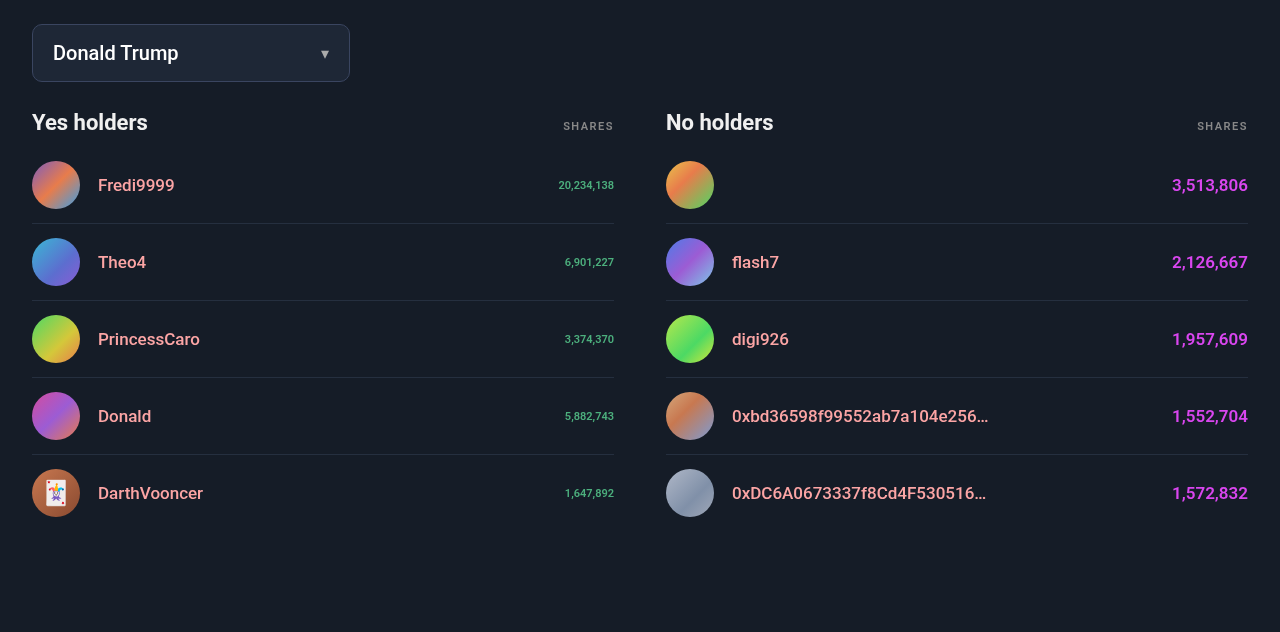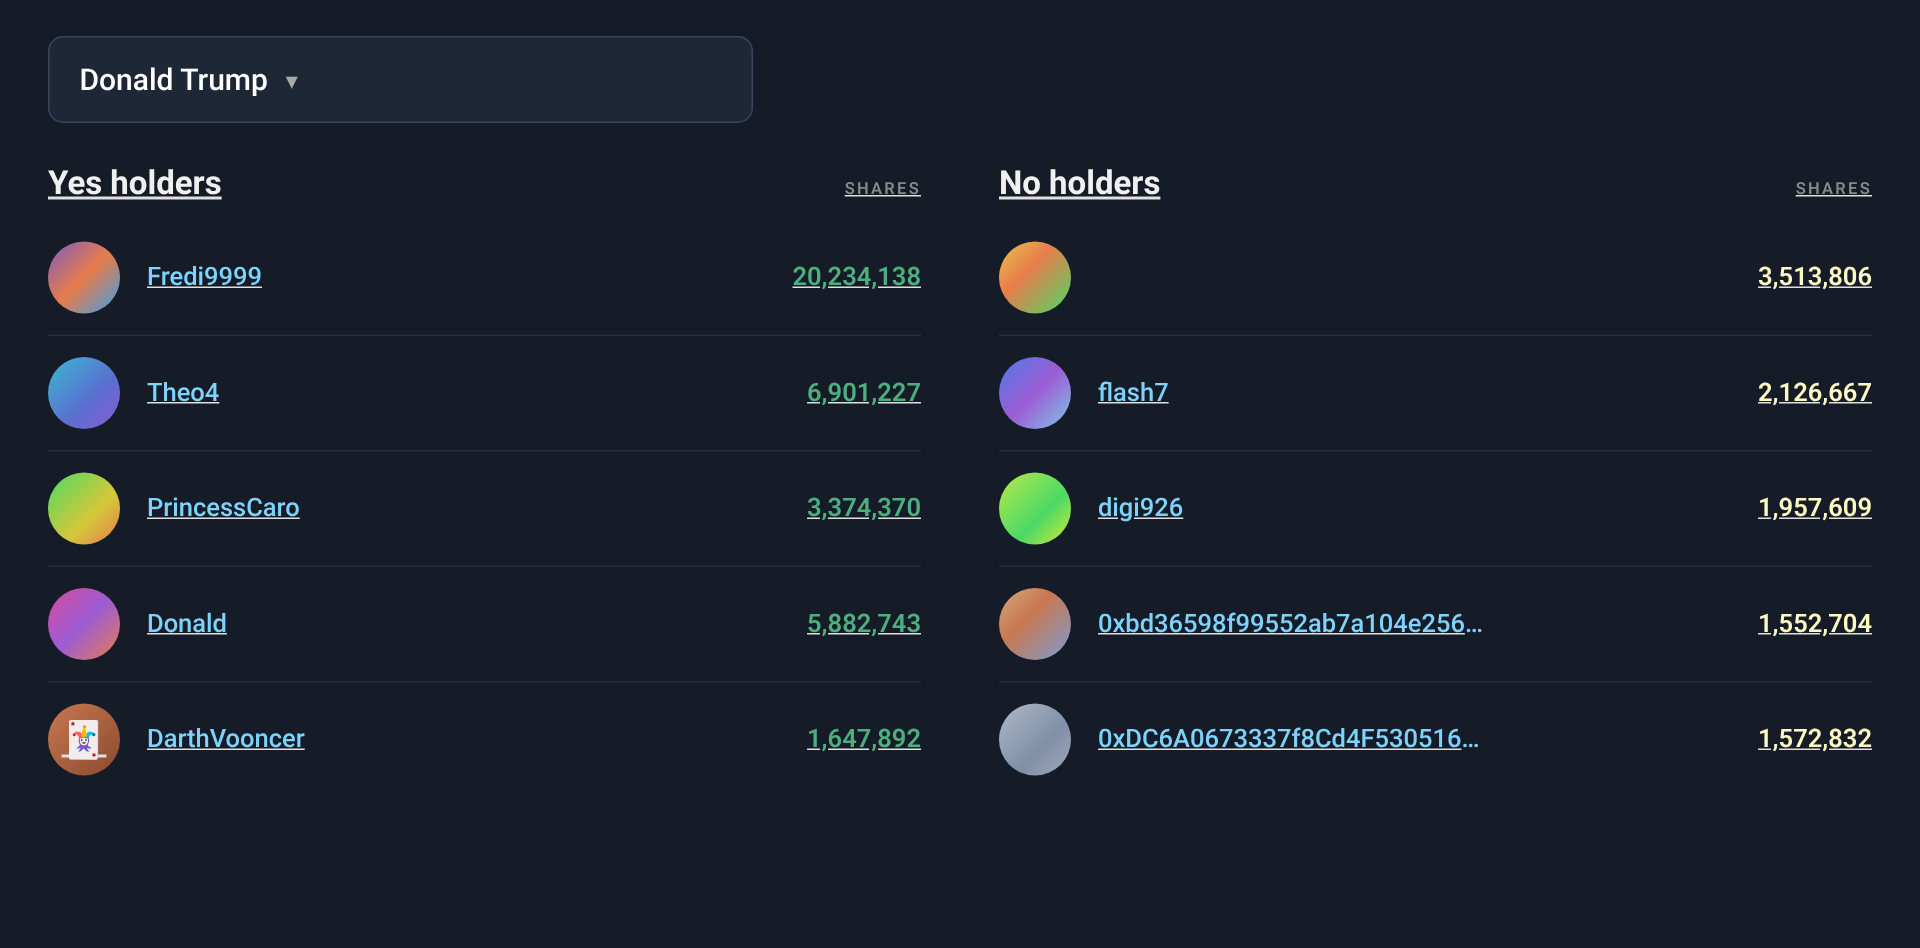--- a/index.html
+++ b/index.html
@@ -12,41 +12,41 @@
       padding: 24px 32px;
     }
 
     .dropdown-container {
       margin-bottom: 28px;
     }
 
     .dropdown {
       display: inline-flex;
       align-items: center;
+      justify-content: space-between;
       background: #1e2736;
       border: 1.5px solid #3a4560;
       border-radius: 10px;
       padding: 16px 20px;
-      width: 470px;
+      width: 318px;
       cursor: pointer;
       color: #fff;
       font-size: 20px;
       font-weight: 500;
     }
 
     .dropdown-chevron {
       font-size: 16px;
       color: #aaa;
       margin-left: 12px;
     }
 
     .columns {
       display: flex;
       gap: 52px;
-      text-decoration: underline;
     }
 
     .column {
       flex: 1;
     }
 
     .column-header {
       display: flex;
       justify-content: space-between;
       align-items: baseline;
@@ -84,39 +84,39 @@
       height: 48px;
       border-radius: 50%;
       margin-right: 18px;
       flex-shrink: 0;
     }
 
     .holder-name {
       flex: 1;
       font-size: 17px;
       font-weight: 500;
-      color: #7dd3fc;
+      color: #fca5a5;
       white-space: nowrap;
       overflow: hidden;
       text-overflow: ellipsis;
       max-width: 260px;
     }
 
     .holder-shares-yes {
-      font-size: 17px;
+      font-size: 11px;
       font-weight: 600;
       color: #4caf7d;
       margin-left: auto;
       flex-shrink: 0;
     }
 
     .holder-shares-no {
       font-size: 17px;
       font-weight: 600;
-      color: #fef9c3;
+      color: #d946ef;
       margin-left: auto;
       flex-shrink: 0;
     }
 
     
   </style>
 </head>
 <body>
 
 <div class="dropdown-container">

